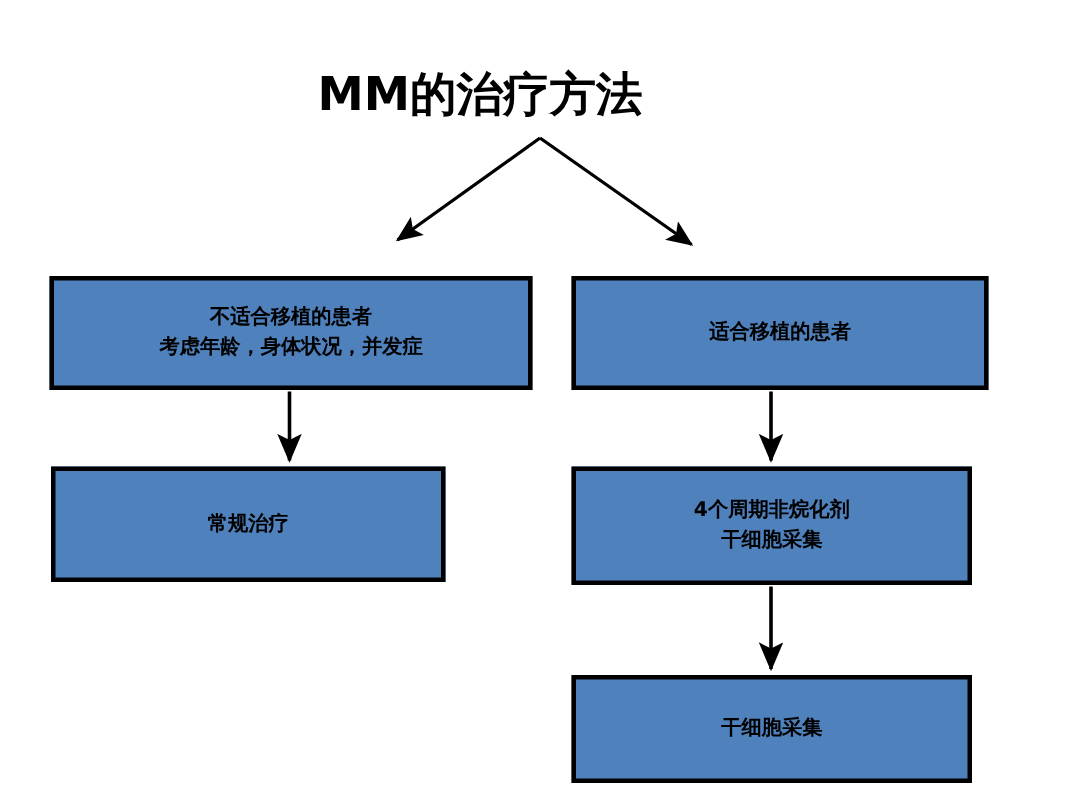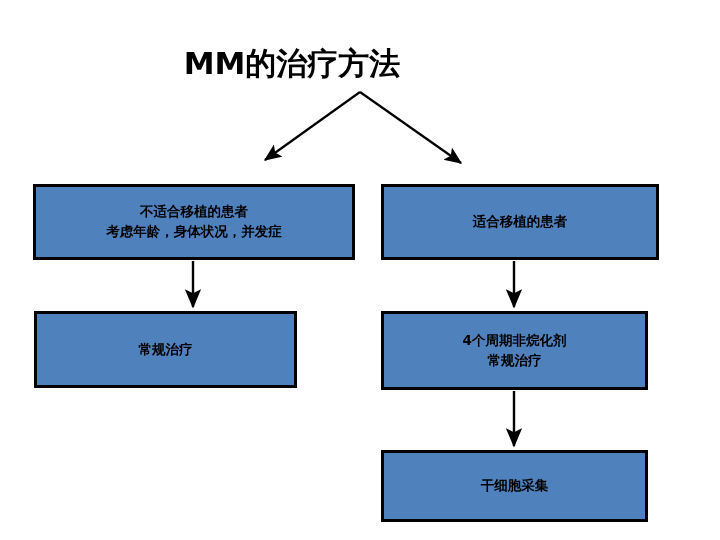--- a/index.html
+++ b/index.html
@@ -30,20 +30,21 @@
     left: 0;
     top: 46px;
     width: 584px;
     text-align: center;
     font-size: 31px;
     font-weight: bold;
     color: #000000;
     letter-spacing: 0px;
     line-height: 1.15;
     white-space: pre;
+    padding-left: 28px;
   }
   .node {
     position: absolute;
     box-sizing: border-box;
     background: #4F81BD;
     border: 3px solid #000000;
     color: #000000;
     font-size: 13.5px;
     font-weight: bold;
     display: flex;
@@ -85,17 +86,17 @@
   </svg>
 
   <div class="node" id="node-nontransplant">不适合移植的患者
 考虑年龄，身体状况，并发症</div>
 
   <div class="node" id="node-transplant">适合移植的患者</div>
 
   <div class="node" id="node-conventional">常规治疗</div>
 
   <div class="node" id="node-induction">4个周期非烷化剂
-常规治疗</div>
+干细胞采集</div>
 
   <div class="node" id="node-harvest">干细胞采集</div>
 
 </div>
 
 </body></html>

